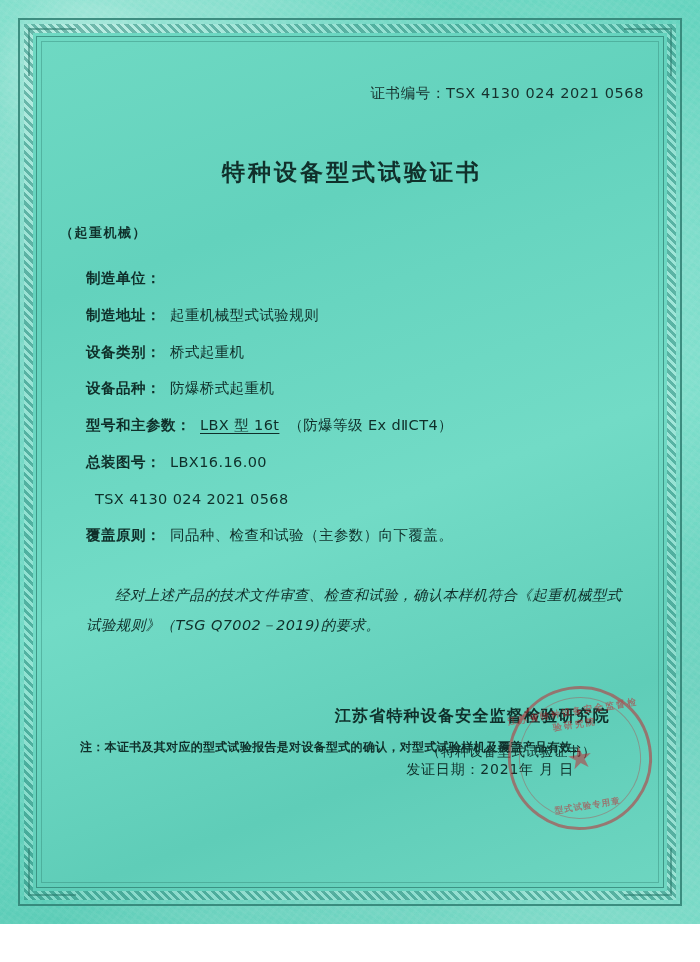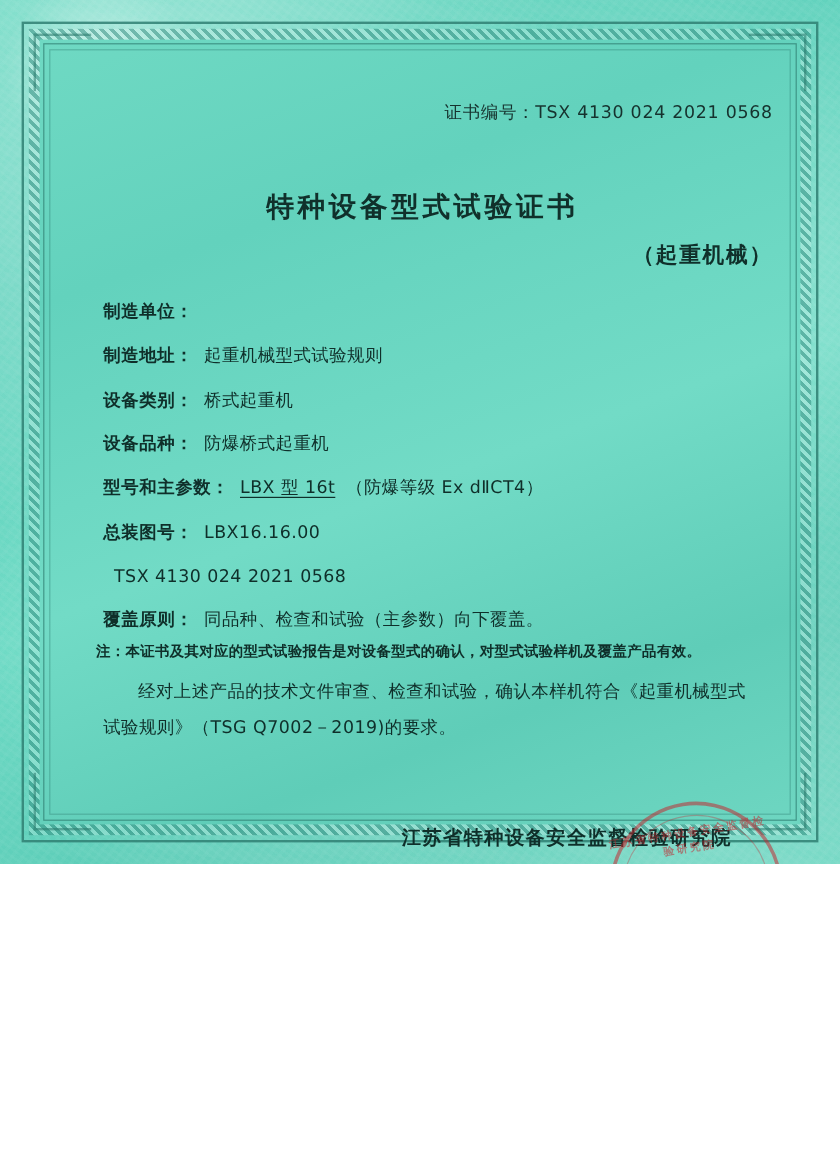--- a/index.html
+++ b/index.html
@@ -11,21 +11,21 @@
     height: 962px;
     font-family: "DejaVu Sans", "Liberation Sans", sans-serif;
     background: #ffffff;
     overflow: hidden;
   }
 
   
   .certificate {
     position: relative;
     width: 700px;
-    height: 720px;
+    height: 924px;
     background:
       radial-gradient(ellipse at 22% 18%, rgba(255,255,255,0.40) 0%, rgba(255,255,255,0) 42%),
       radial-gradient(ellipse at 78% 30%, rgba(255,255,255,0.30) 0%, rgba(255,255,255,0) 38%),
       radial-gradient(ellipse at 35% 72%, rgba(255,255,255,0.28) 0%, rgba(255,255,255,0) 40%),
       radial-gradient(ellipse at 82% 86%, rgba(255,255,255,0.22) 0%, rgba(255,255,255,0) 36%),
       linear-gradient(160deg, #6fd9c3 0%, #63d2bd 25%, #72dbc6 55%, #5fcdb8 80%, #6ed6c1 100%);
     box-sizing: border-box;
     overflow: hidden;
   }
 
@@ -158,26 +158,26 @@
   .title {
     text-align: center;
     font-size: 23px;
     font-weight: bold;
     letter-spacing: 3px;
     color: #10302b;
     margin-top: 54px;
     font-family: "DejaVu Sans", "Liberation Sans", sans-serif;
   }
   .subtitle {
-    text-align: right;
-    font-size: 18px;
+    text-align: left;
+    font-size: 13px;
     font-weight: bold;
     letter-spacing: 1.5px;
     color: #10302b;
-    margin-top: 12px;
+    margin-top: 36px;
   }
 
   .fields {
     margin-top: 26px;
     padding-left: 26px;
     padding-right: 10px;
   }
   .field-row {
     display: flex;
     align-items: flex-start;
@@ -202,20 +202,21 @@
 
   .statement {
     margin-top: 34px;
     padding-left: 26px;
     padding-right: 18px;
     font-size: 14.5px;
     color: #0f2f2a;
     line-height: 2.05;
     text-indent: 29px;
     letter-spacing: 0.4px;
+    font-style: italic;
   }
 
   .signature-block {
     margin-top: 66px;
     text-align: right;
     padding-right: 34px;
     position: relative;
   }
   .issuer {
     font-size: 16px;

